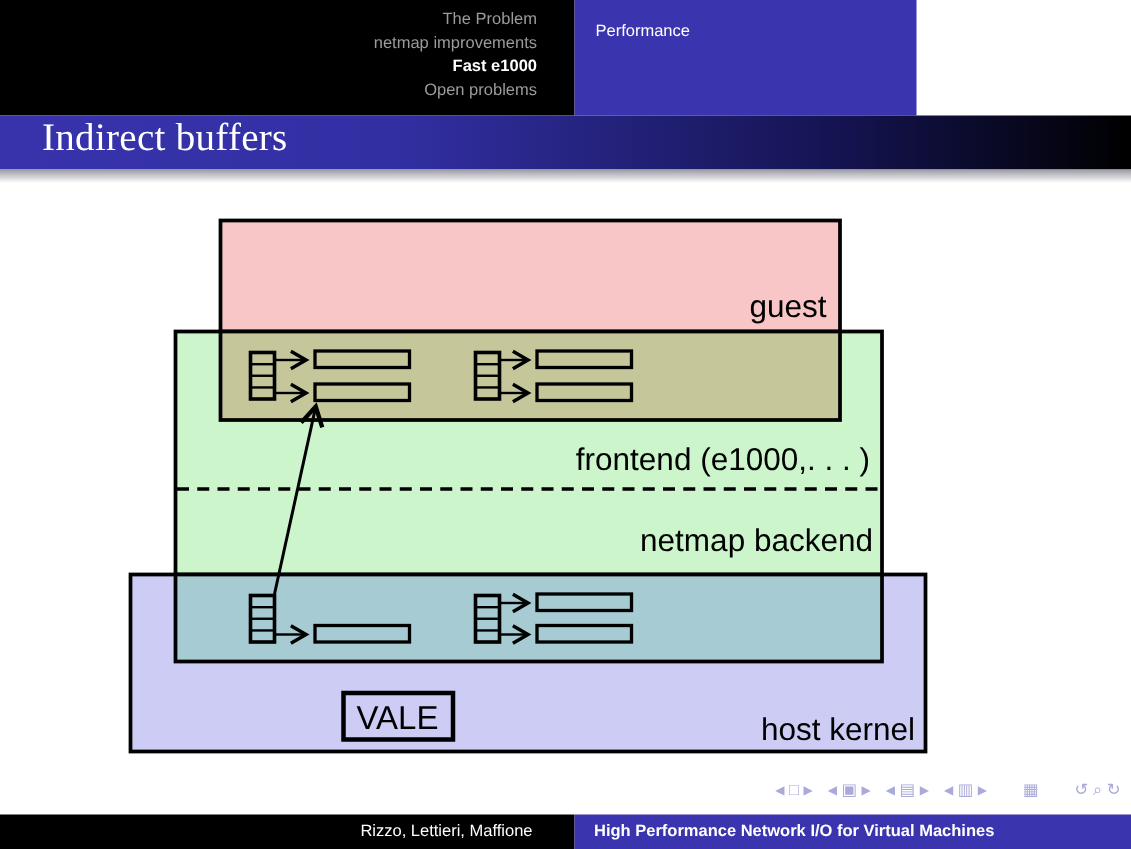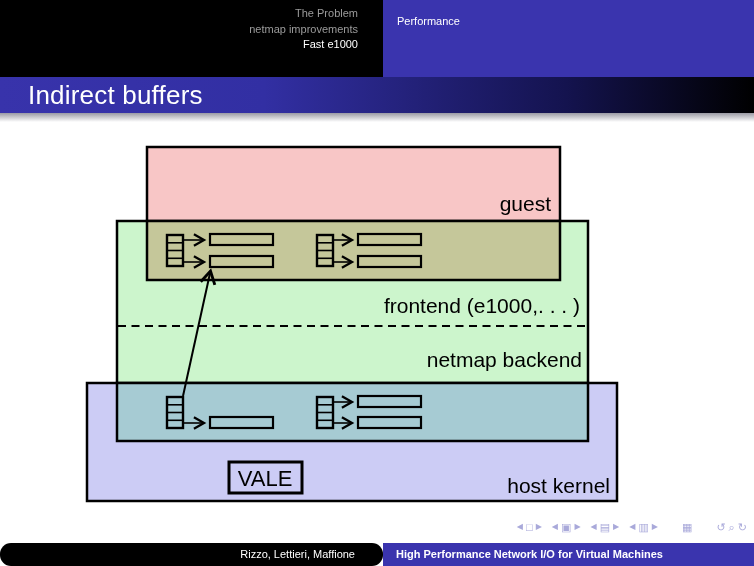--- a/index.html
+++ b/index.html
@@ -2,39 +2,39 @@
 <html><head>
 <meta charset="utf-8">
 <style>
   html,body { margin:0; padding:0; background:#fff; }
   .slide {
     position:relative; width:754px; height:566px; overflow:hidden;
     background:#ffffff; font-family:"Liberation Sans", sans-serif;
   }
 
   
-  .header { position:absolute; top:0; left:0; width:754px; height:77px; display:flex; z-index:3; }
+  .header { position:absolute; top:0; left:0; width:611px; height:77px; display:flex; z-index:3; }
   .header-left {
     width:383px; height:77px; background:#000000; box-sizing:border-box;
     padding:6px 25px 0 0; text-align:right;
   }
   .header-left .navline { font-size:11px; line-height:15.5px; color:#9b9b9b; cursor:default; }
-  .header-left .navline.current { color:#ffffff; }
+  .header-left .navline.current { color:#ffffff;font-weight:bold; }
   .header-right {
     flex:1; height:77px; background:#3a34ae; box-sizing:border-box;
     padding:13px 0 0 14px; text-align:left;
   }
   .header-right .navline { font-size:11px; line-height:16px; color:#9a9ad6; }
   .header-right .navline.current { color:#ffffff; }
 
   
   .titlebar {
     position:absolute; top:77px; left:0; width:754px; height:36px; z-index:3;
     background:linear-gradient(to right, #3833ab 0%, #322fa3 35%, #14134f 75%, #000000 100%);
-    display:flex; align-items:flex-end;
+    display:flex; align-items:flex-start;font-family:Liberation Serif, serif;
   }
   .titlebar .frametitle {
     margin:0 0 2px 28px; font-size:26px; font-weight:400; color:#ffffff; letter-spacing:0.2px;
   }
   .titlebar-shadow {
     position:absolute; top:113px; left:0; width:754px; height:10px; z-index:3;
     background:linear-gradient(to bottom, #9a9aa4 0%, #ffffff 90%);
   }
 
   
@@ -52,36 +52,37 @@
   .navsyms .grp { margin-left:10px; }
   .navsyms .big { margin-left:24px; }
 
   
   .footer {
     position:absolute; left:0; top:543px; width:754px; height:23px; display:flex;
     z-index:3; font-size:11px; color:#ffffff;
   }
   .footer-left {
     width:383px; background:#000000; box-sizing:border-box; text-align:right;
-    padding-right:28px; line-height:22px;border-radius:11px;
+    padding-right:28px; line-height:22px;
   }
   .footer-right {
     flex:1; background:#3a34ae; box-sizing:border-box; padding-left:13px; line-height:22px;font-weight:bold;
   }
 </style>
 </head>
 <body>
 
 <div class="slide">
 
   <div class="header">
     <div class="header-left">
       <div class="navline">The Problem</div>
       <div class="navline">netmap improvements</div>
       <div class="navline current">Fast e1000</div>
+      <div class="navline">Open problems</div>
     </div>
     <div class="header-right">
       <div class="navline current">Performance</div>
     </div>
   </div>
 
   <div class="titlebar">
     <h1 class="frametitle">Indirect buffers</h1>
   </div>
   <div class="titlebar-shadow"></div>

